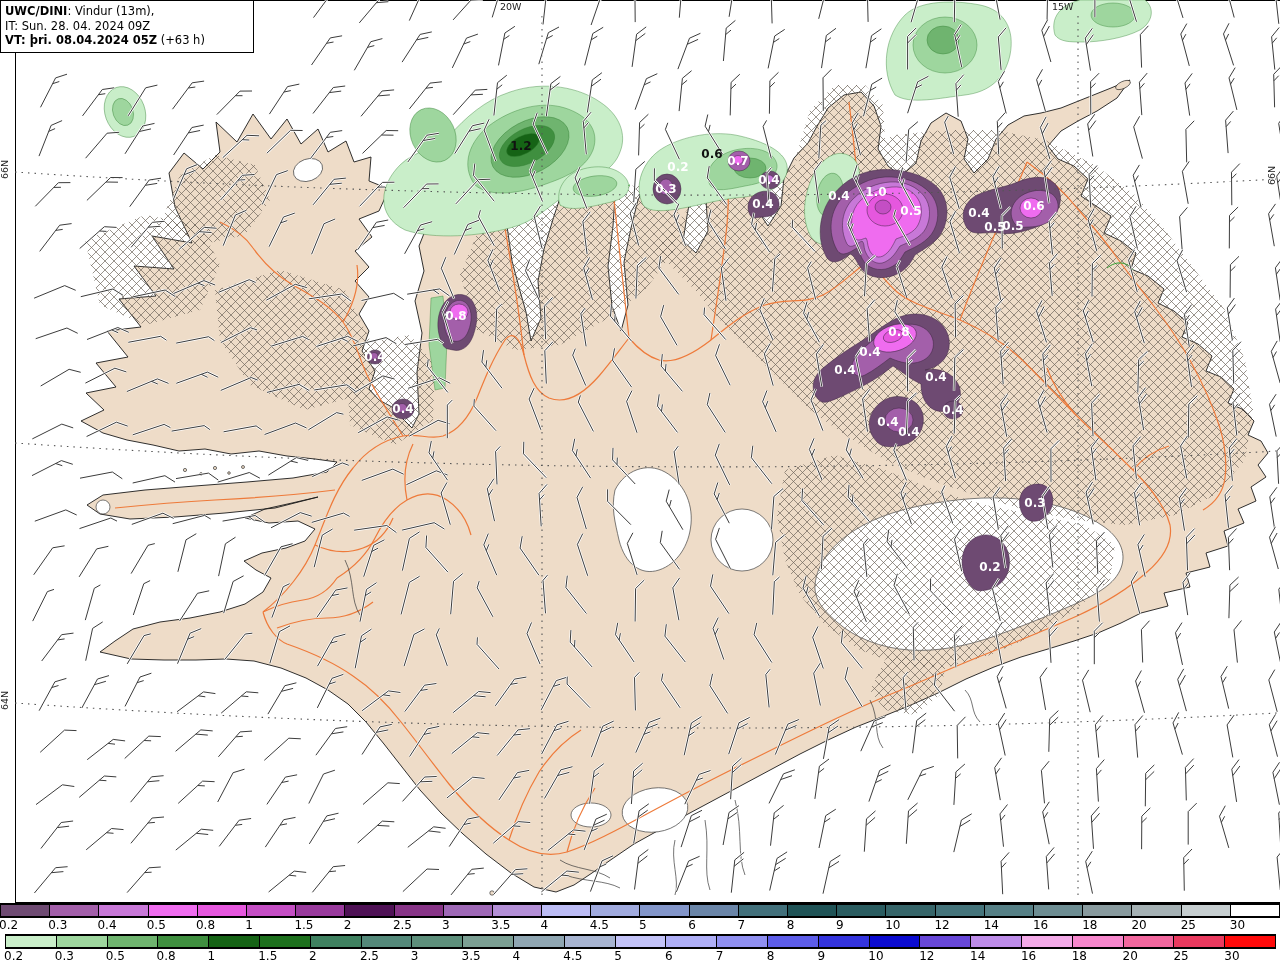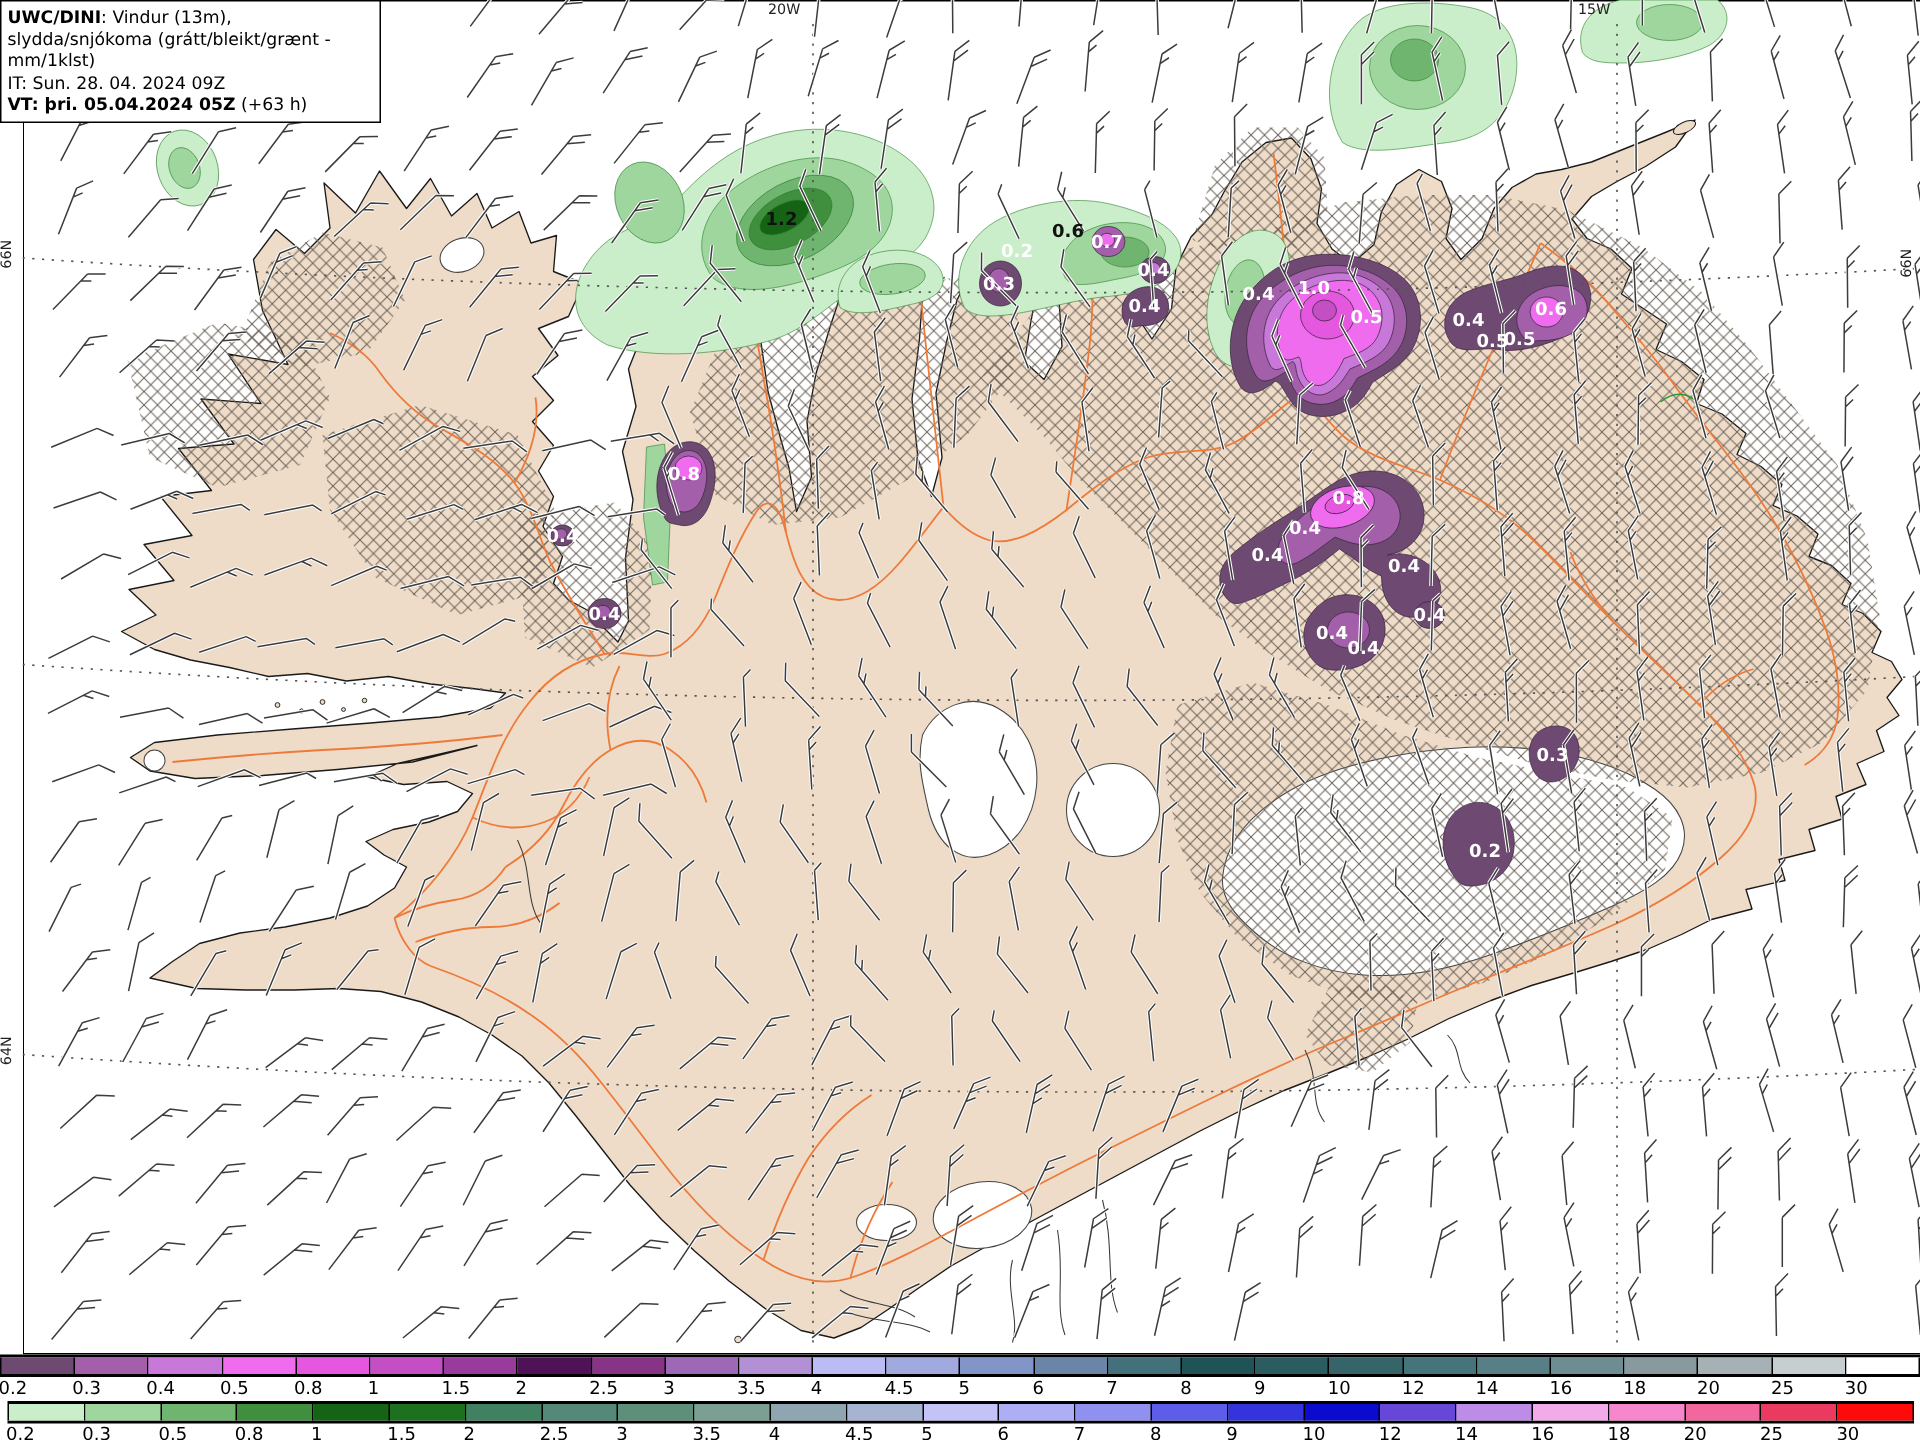--- a/index.html
+++ b/index.html
@@ -1293,26 +1293,25 @@
         <text x="873" y="426" fill="#ffffff">0.4</text>
         <text x="894" y="436" fill="#ffffff">0.4</text>
         <text x="1020" y="507" fill="#ffffff">0.3</text>
         <text x="975" y="571" fill="#ffffff">0.2</text>
       </g>
 </svg>
 </div>
 
 <div class="titlebox">
   <div><b>UWC/DINI</b><span>: Vindur (13m),</span></div>
-  <div>slydda/snjókoma (grátt/bleikt/grænt - mm/1klst)</div>
   <div>IT: Sun. 28. 04. 2024 09Z</div>
-  <div><b>VT: þri. 05.04.2024 05Z</b><span> (+63 h)</span></div>
+  <div><b>VT: þri. 08.04.2024 05Z</b><span> (+63 h)</span></div>
 </div>
 
-<div class="axlab" style="left:512px;top:1px">20W</div>
+<div class="axlab" style="left:500px;top:1px">20W</div>
 <div class="axlab" style="left:1052px;top:1px">15W</div>
 <div class="axlab rot" style="left:-5px;top:164px">66N</div>
 <div class="axlab rot" style="left:-5px;top:695px">64N</div>
 <div class="axlab rot" style="left:1262px;top:170px">66N</div>
 
 <div class="legend">
   <div class="band" id="sleetBand">
       <div class="cell" style="background: rgb(110, 74, 114);"></div>
       <div class="cell" style="background: rgb(163, 95, 170);"></div>
       <div class="cell" style="background: rgb(200, 120, 216);"></div>

